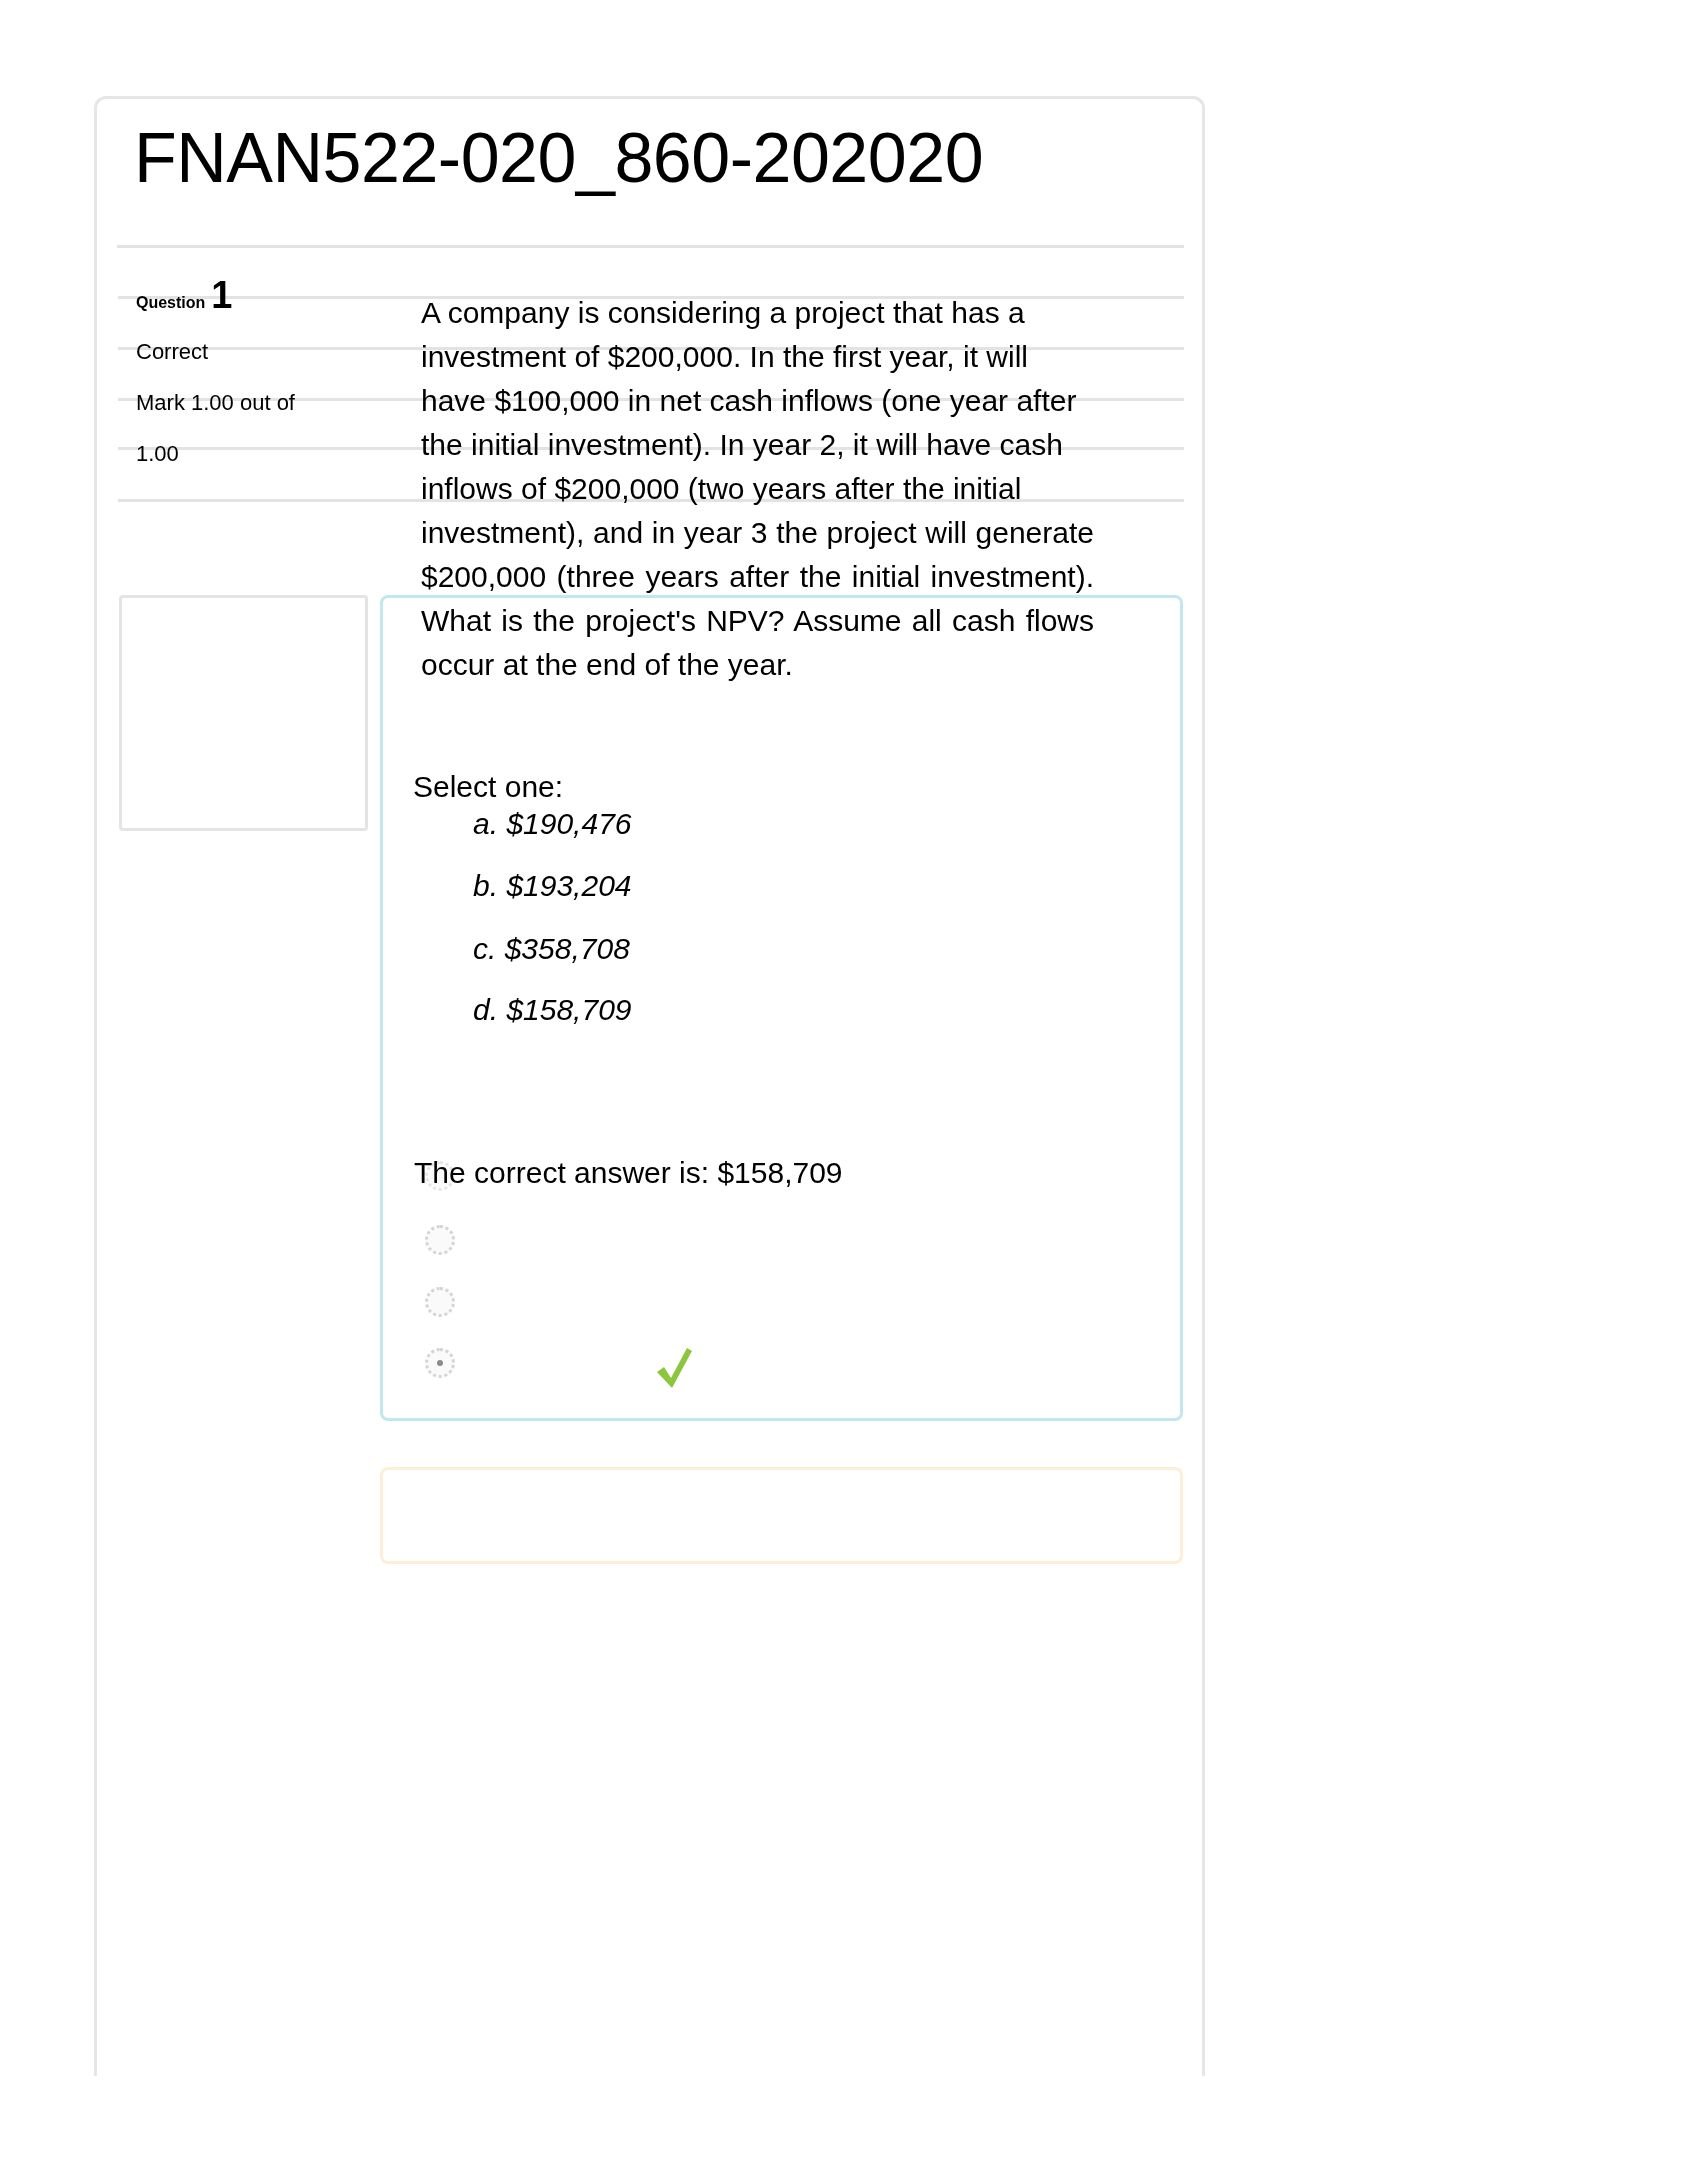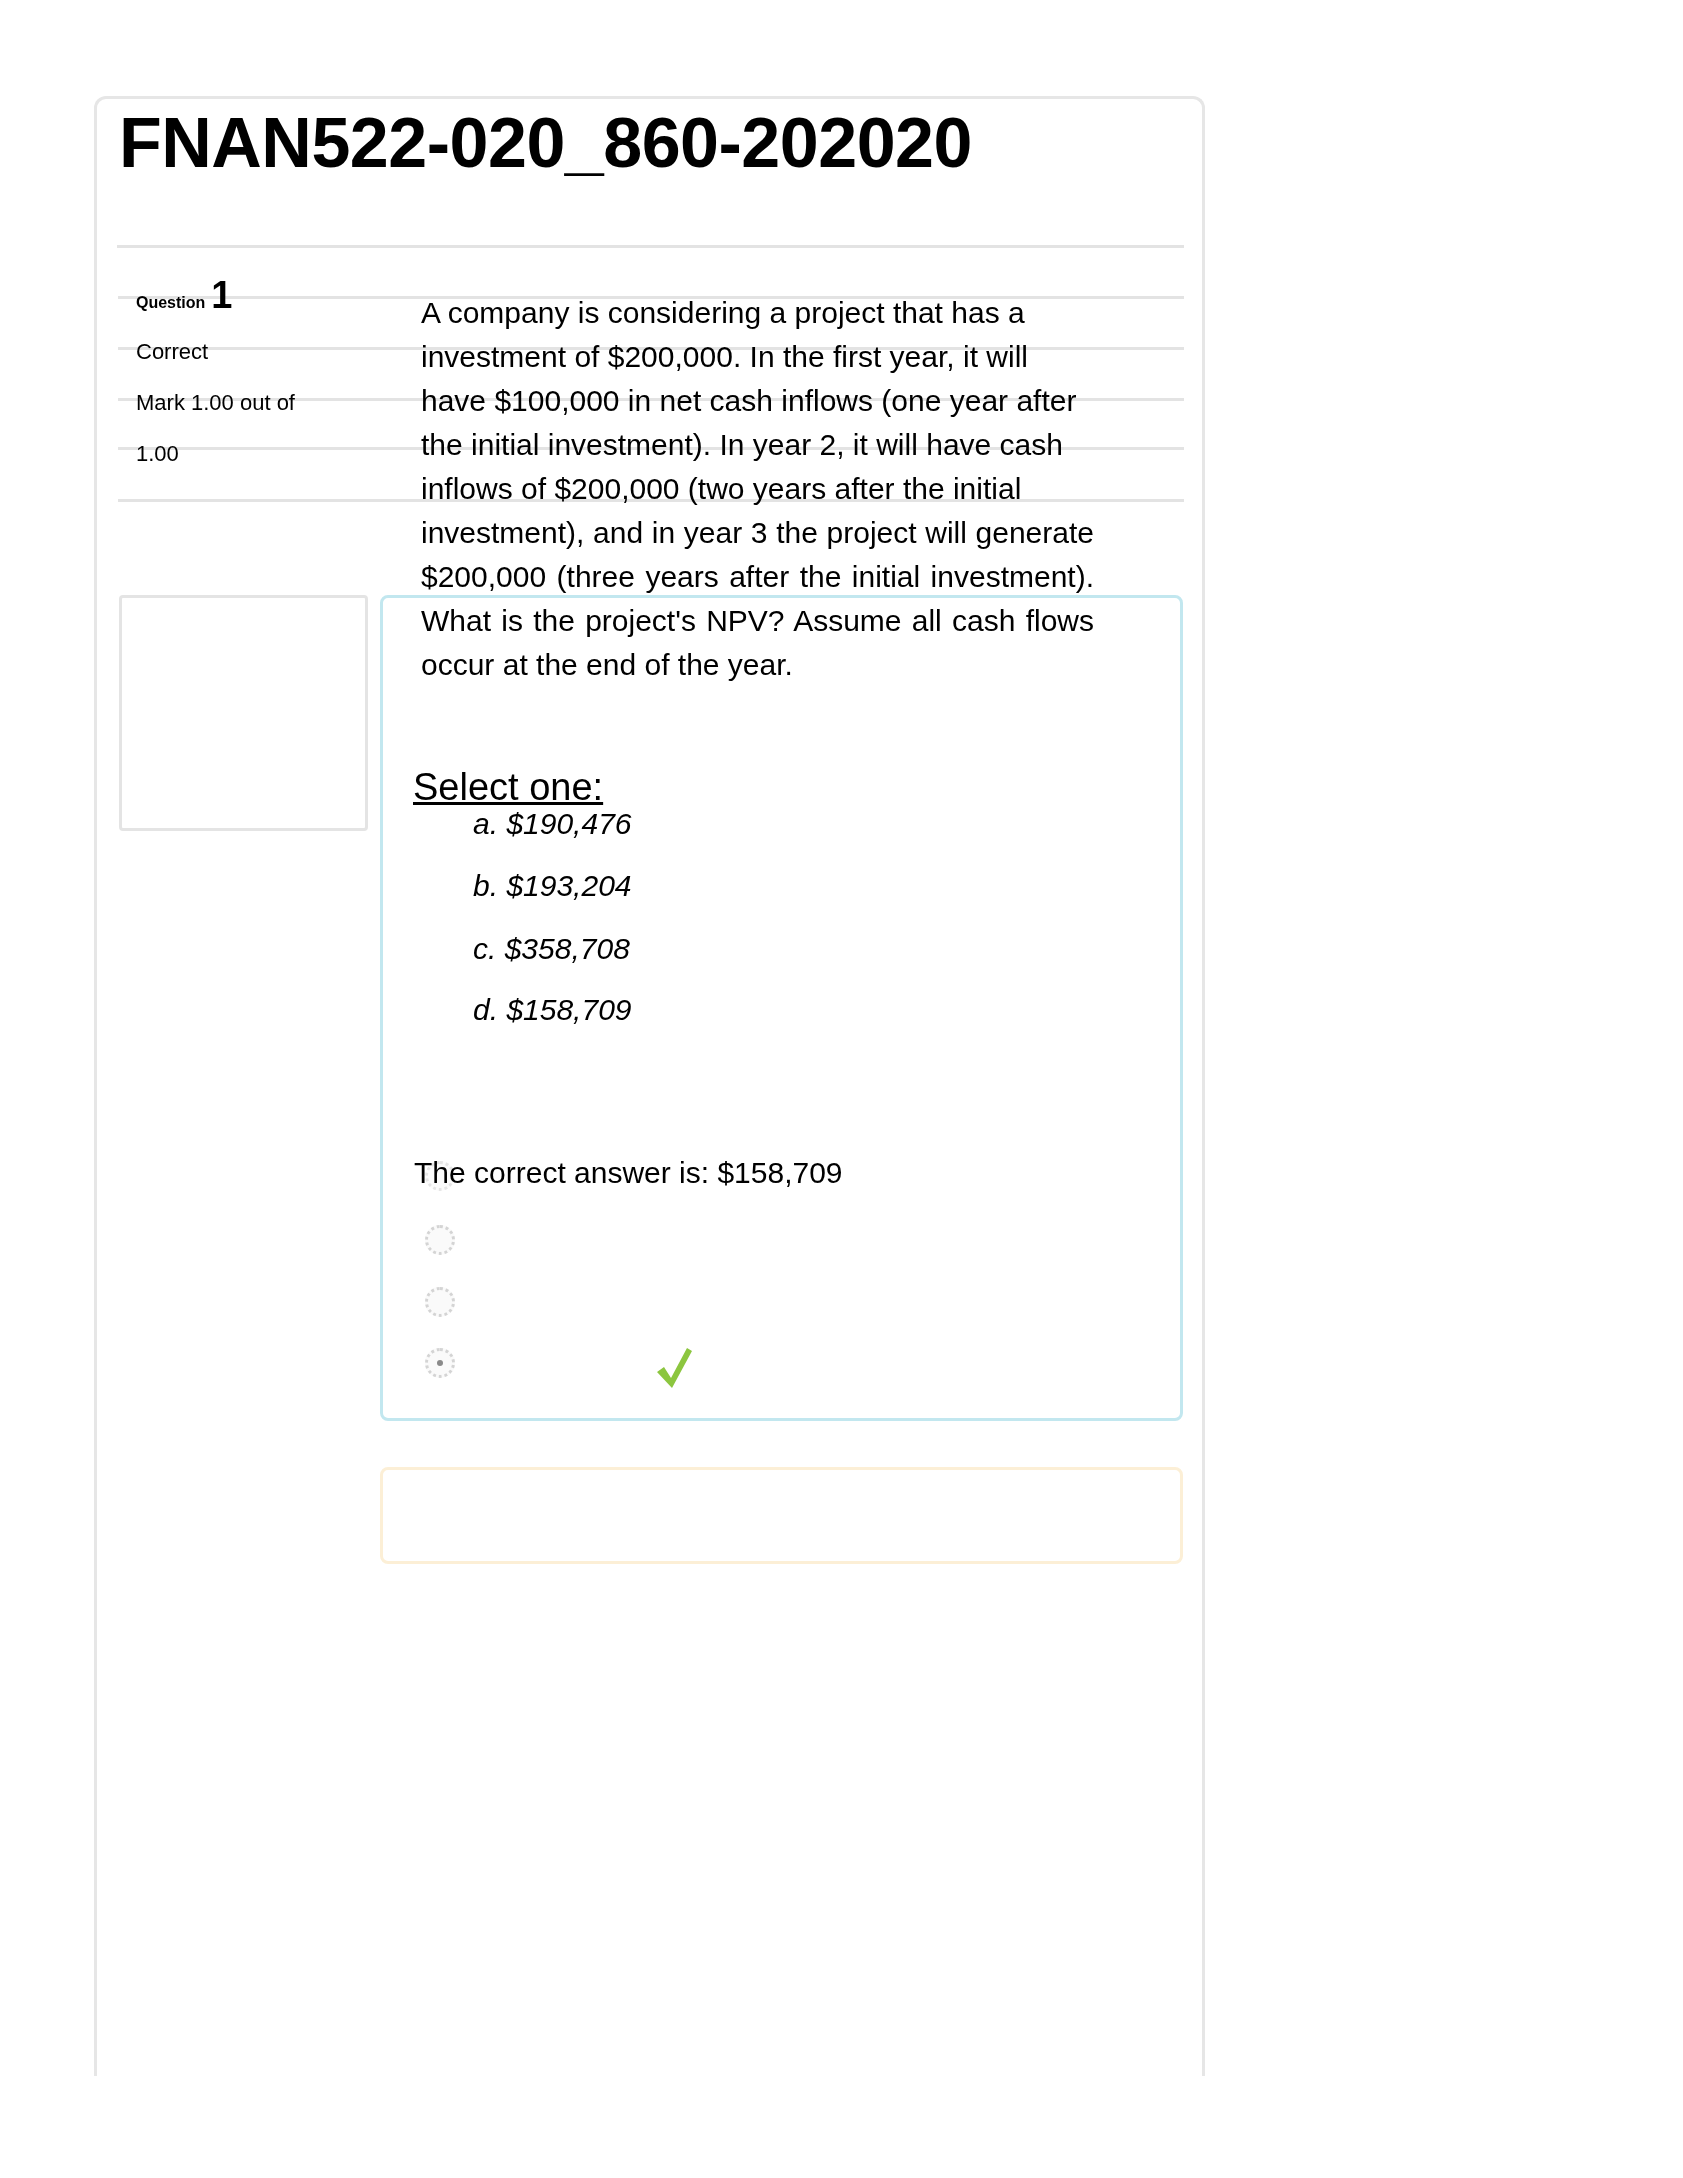--- a/index.html
+++ b/index.html
@@ -6,22 +6,22 @@
     body {
       width: 1683px; height: 2178px; position: relative; overflow: hidden;
       font-family: "Liberation Sans", sans-serif; color: #000;
     }
     .card {
       position: absolute; left: 94px; top: 96px; width: 1111px; height: 1980px;
       border: 3px solid #e6e6e6; border-bottom: none; border-radius: 12px 12px 0 0;
       box-sizing: border-box;
     }
     .page-title {
-      position: absolute; left: 119px; top: 104px; margin: 0;
-      font-size: 70px; font-weight: bold; line-height: 79px; letter-spacing: -0.5px;
+      position: absolute; left: 119px; top: 104px; margin: 15px;
+      font-size: 70px; font-weight: normal; line-height: 79px; letter-spacing: -0.5px;
       white-space: nowrap;
     }
     .title-rule {
       position: absolute; left: 117px; top: 245px; width: 1067px; height: 3px; background: #e3e3e3;
     }
     .info-rule {
       position: absolute; left: 118px; width: 1066px; height: 3px; background: #e3e3e3;
     }
     .info-text {
       position: absolute; left: 136px; font-size: 22px; line-height: 26px; white-space: nowrap;
@@ -40,21 +40,21 @@
       position: absolute; left: 380px; top: 1467px; width: 803px; height: 97px;
       border: 3px solid #fcefd6; border-radius: 8px; box-sizing: border-box;
     }
     .qtext {
       position: absolute; left: 413px; top: 283px; width: 673px;
       font-size: 30px; line-height: 44px; text-align: left; margin: 8px;
     }
     .qtext .j { display: block; text-align: justify; text-align-last: justify; }
     .qtext .l { display: block; }
     .prompt {
-      position: absolute; left: 413px; top: 769px; font-size: 38px; line-height: 36px; text-decoration: underline;
+      position: absolute; left: 413px; top: 769px; font-size: 30px; line-height: 36px;
     }
     .option {
       position: absolute; left: 473px; font-size: 30px; line-height: 36px; white-space: nowrap; font-style: italic;
     }
     .right-answer {
       position: absolute; left: 414px; top: 1155px; font-size: 30px; line-height: 36px; white-space: nowrap;
     }
     .radio {
       position: absolute; left: 425px; width: 30px; height: 30px; border-radius: 50%;
       border: 3px dotted #d4d4d4; box-sizing: border-box; background: #fafafa;

